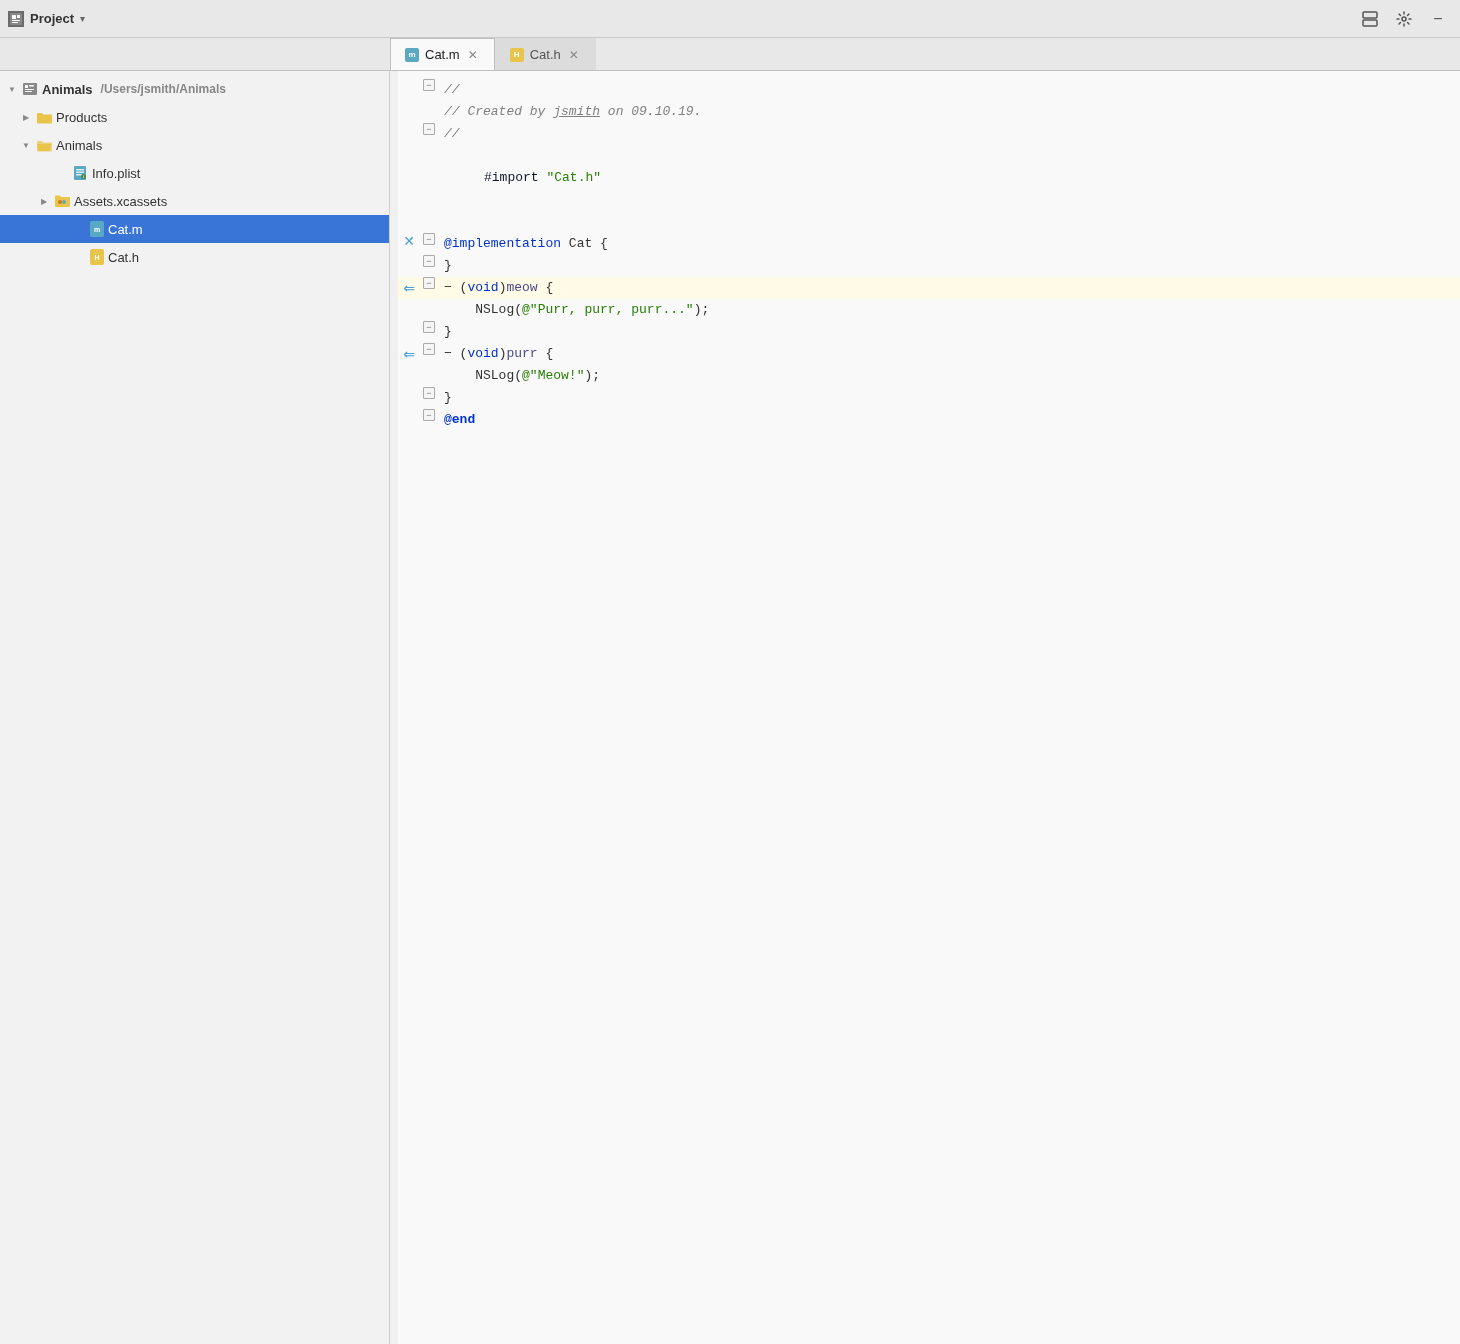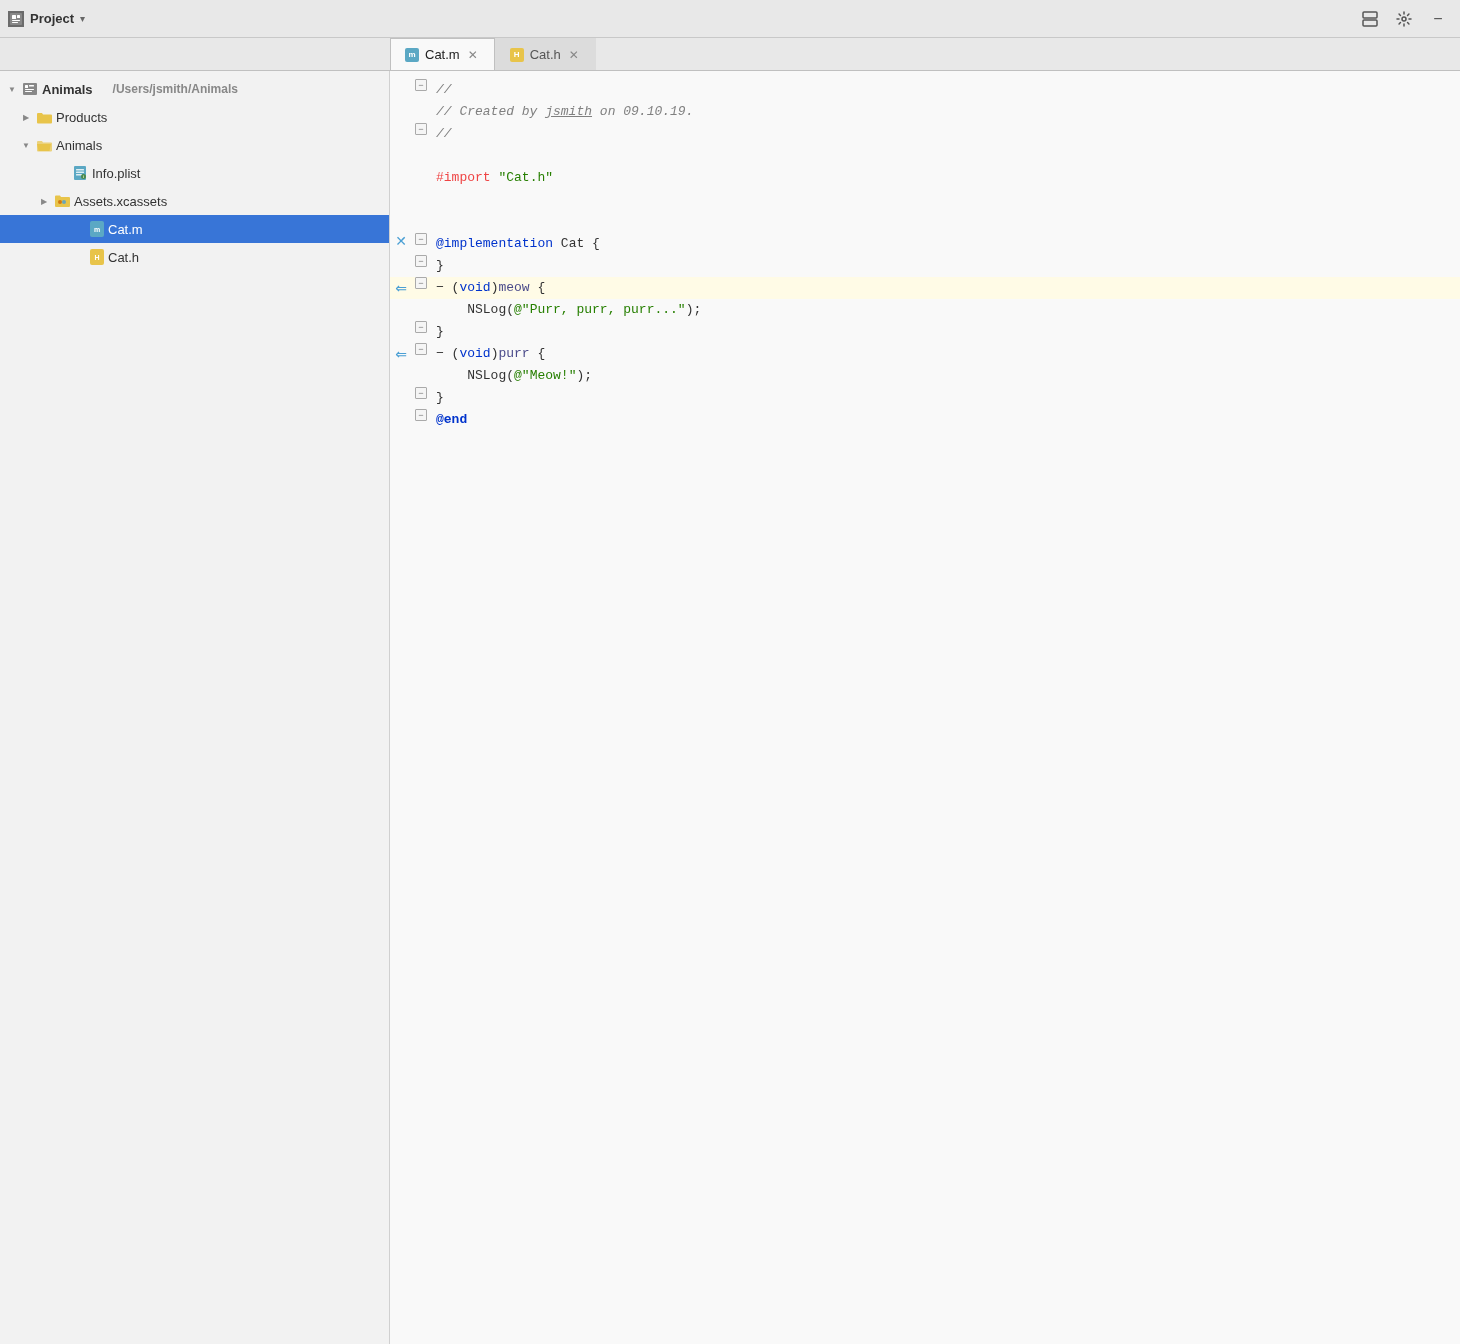--- a/index.html
+++ b/index.html
@@ -141,20 +141,21 @@
       display: flex;
       align-items: center;
       justify-content: center;
     }
 
     
     .main-layout {
       display: flex;
       flex: 1;
       overflow: hidden;
+      gap: 8px;
     }
 
     
     .sidebar {
       width: 390px;
       min-width: 390px;
       background: #f2f2f2;
       border-right: 1px solid #d0d0d0;
       overflow-y: auto;
       padding: 4px 0;
@@ -307,21 +308,21 @@
     }
     .diff-icon {
       color: #4a9fd4;
       font-size: 13px;
     }
     .kw-implementation { color: #0033cc; font-weight: 500; }
     .kw-end { color: #0033cc; font-weight: 700; }
     .kw-void { color: #0033cc; }
     .comment { color: #808080; font-style: italic; }
     .string-green { color: #267f00; }
-    .import-red { color: #ef4444; }
+    .import-red { color: #0f172a; margin-left: 40px; }
     .class-name { color: #333; }
     .method-name { color: #4a4a8a; }
     .log-func { color: #333; }
   </style>
 </head>
 <body>
 
 <div class="title-bar">
   <div class="title-bar-left">
     <div class="project-icon">
@@ -373,21 +374,21 @@
     <div class="tree-item root-item indent-0" style="padding-left: 6px;">
       <div class="triangle triangle-down"></div>
       <svg width="16" height="16" viewBox="0 0 16 16" style="flex-shrink:0">
         <rect x="1" y="2" width="14" height="12" rx="1" fill="#888"></rect>
         <rect x="3" y="4" width="3" height="3" rx="0.5" fill="white"></rect>
         <rect x="7" y="4" width="5" height="1.5" rx="0.5" fill="white"></rect>
         <rect x="3" y="8" width="9" height="1" rx="0.5" fill="white"></rect>
         <rect x="3" y="10" width="7" height="1" rx="0.5" fill="white"></rect>
       </svg>
       <span style="font-weight:600;">Animals</span>
-      <span style="color:#888; font-size:12px; margin-left:16px;">/Users/jsmith/Animals</span>
+      <span style="color:#888; font-size:12px; margin-left:4px;">/Users/jsmith/Animals</span>
     </div>
 
     <div class="tree-item indent-1">
       <div class="triangle triangle-right"></div>
       <svg width="16" height="13" viewBox="0 0 16 13" style="flex-shrink:0">
         <path d="M1 3 Q1 2 2 2 L6 2 L7 3.5 L15 3.5 Q16 3.5 16 4.5 L16 11.5 Q16 12.5 15 12.5 L2 12.5 Q1 12.5 1 11.5 Z" fill="#e8c44a"></path>
       </svg>
       <span>Products</span>
     </div>
 

